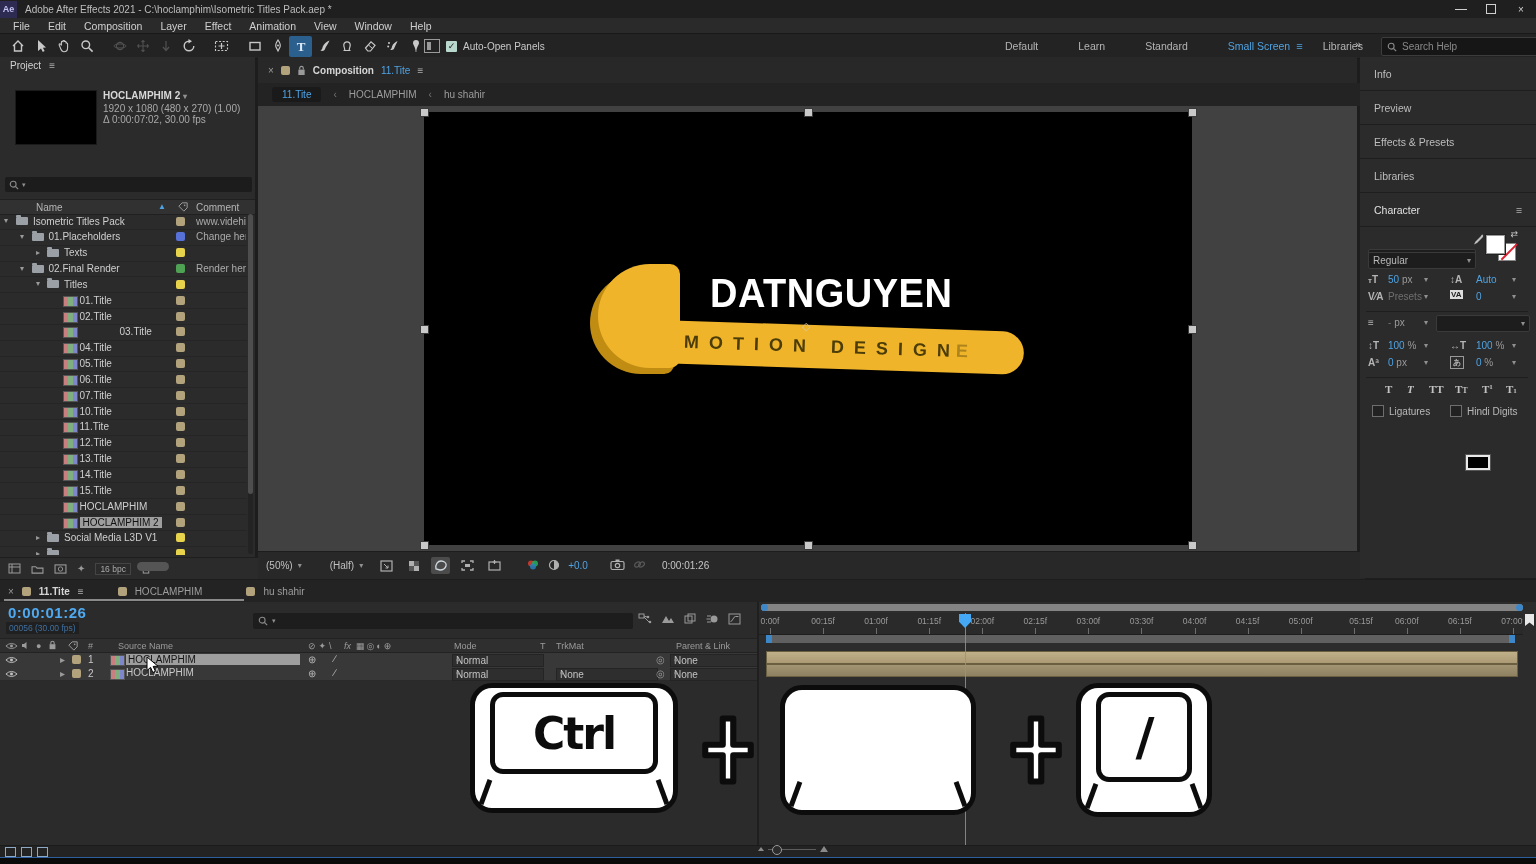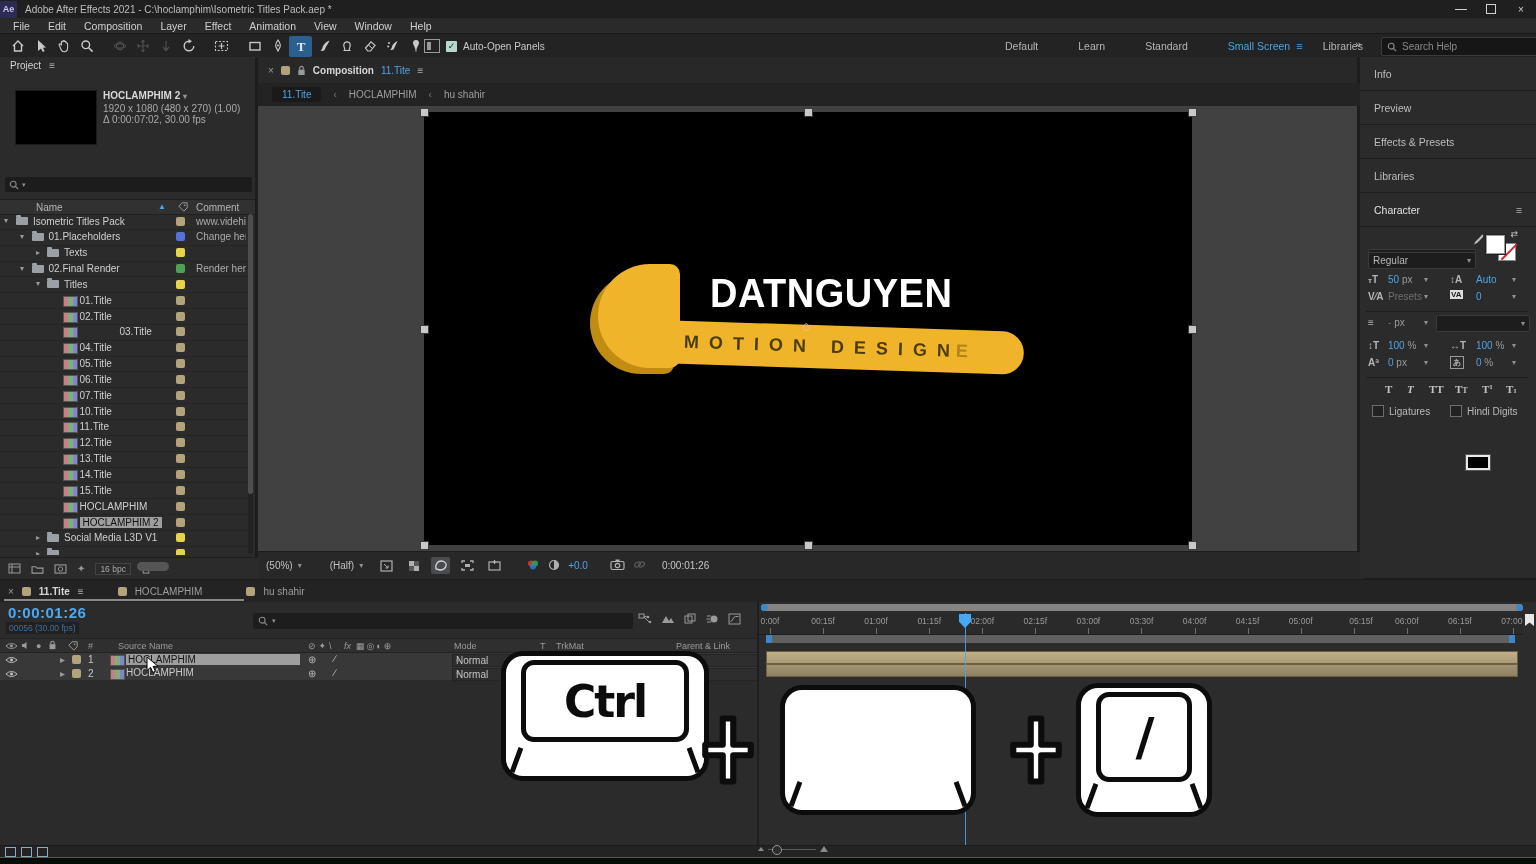--- a/index.html
+++ b/index.html
@@ -864,21 +864,21 @@
     <span class="mtn small"></span>
     <span class="track">
         <span class="knob"></span>
       </span>
     <span class="mtn"></span>
   </div>
   <div id="blue-edge"></div>
   <div id="blackstrip"></div>
 
   <div id="keyoverlay">
-      <div class="key" style="left: 470px; top: 651px; width: 198px; height: 120px; margin-left: 31px;">
+      <div class="key" style="left: 470px; top: 683px; width: 198px; height: 120px;">
         <div class="cap">Ctrl</div>
         <div class="sl"></div>
         <div class="sr"></div>
       </div>
       <div class="key" style="left: 780px; top: 685px; width: 186px; height: 120px;">
         <div class="sl"></div>
         <div class="sr"></div>
       </div>
       <div class="key" style="left: 1076px; top: 683px; width: 126px; height: 124px;">
         <div class="cap" style="font-size: 52px; bottom: 30px;">/</div>

